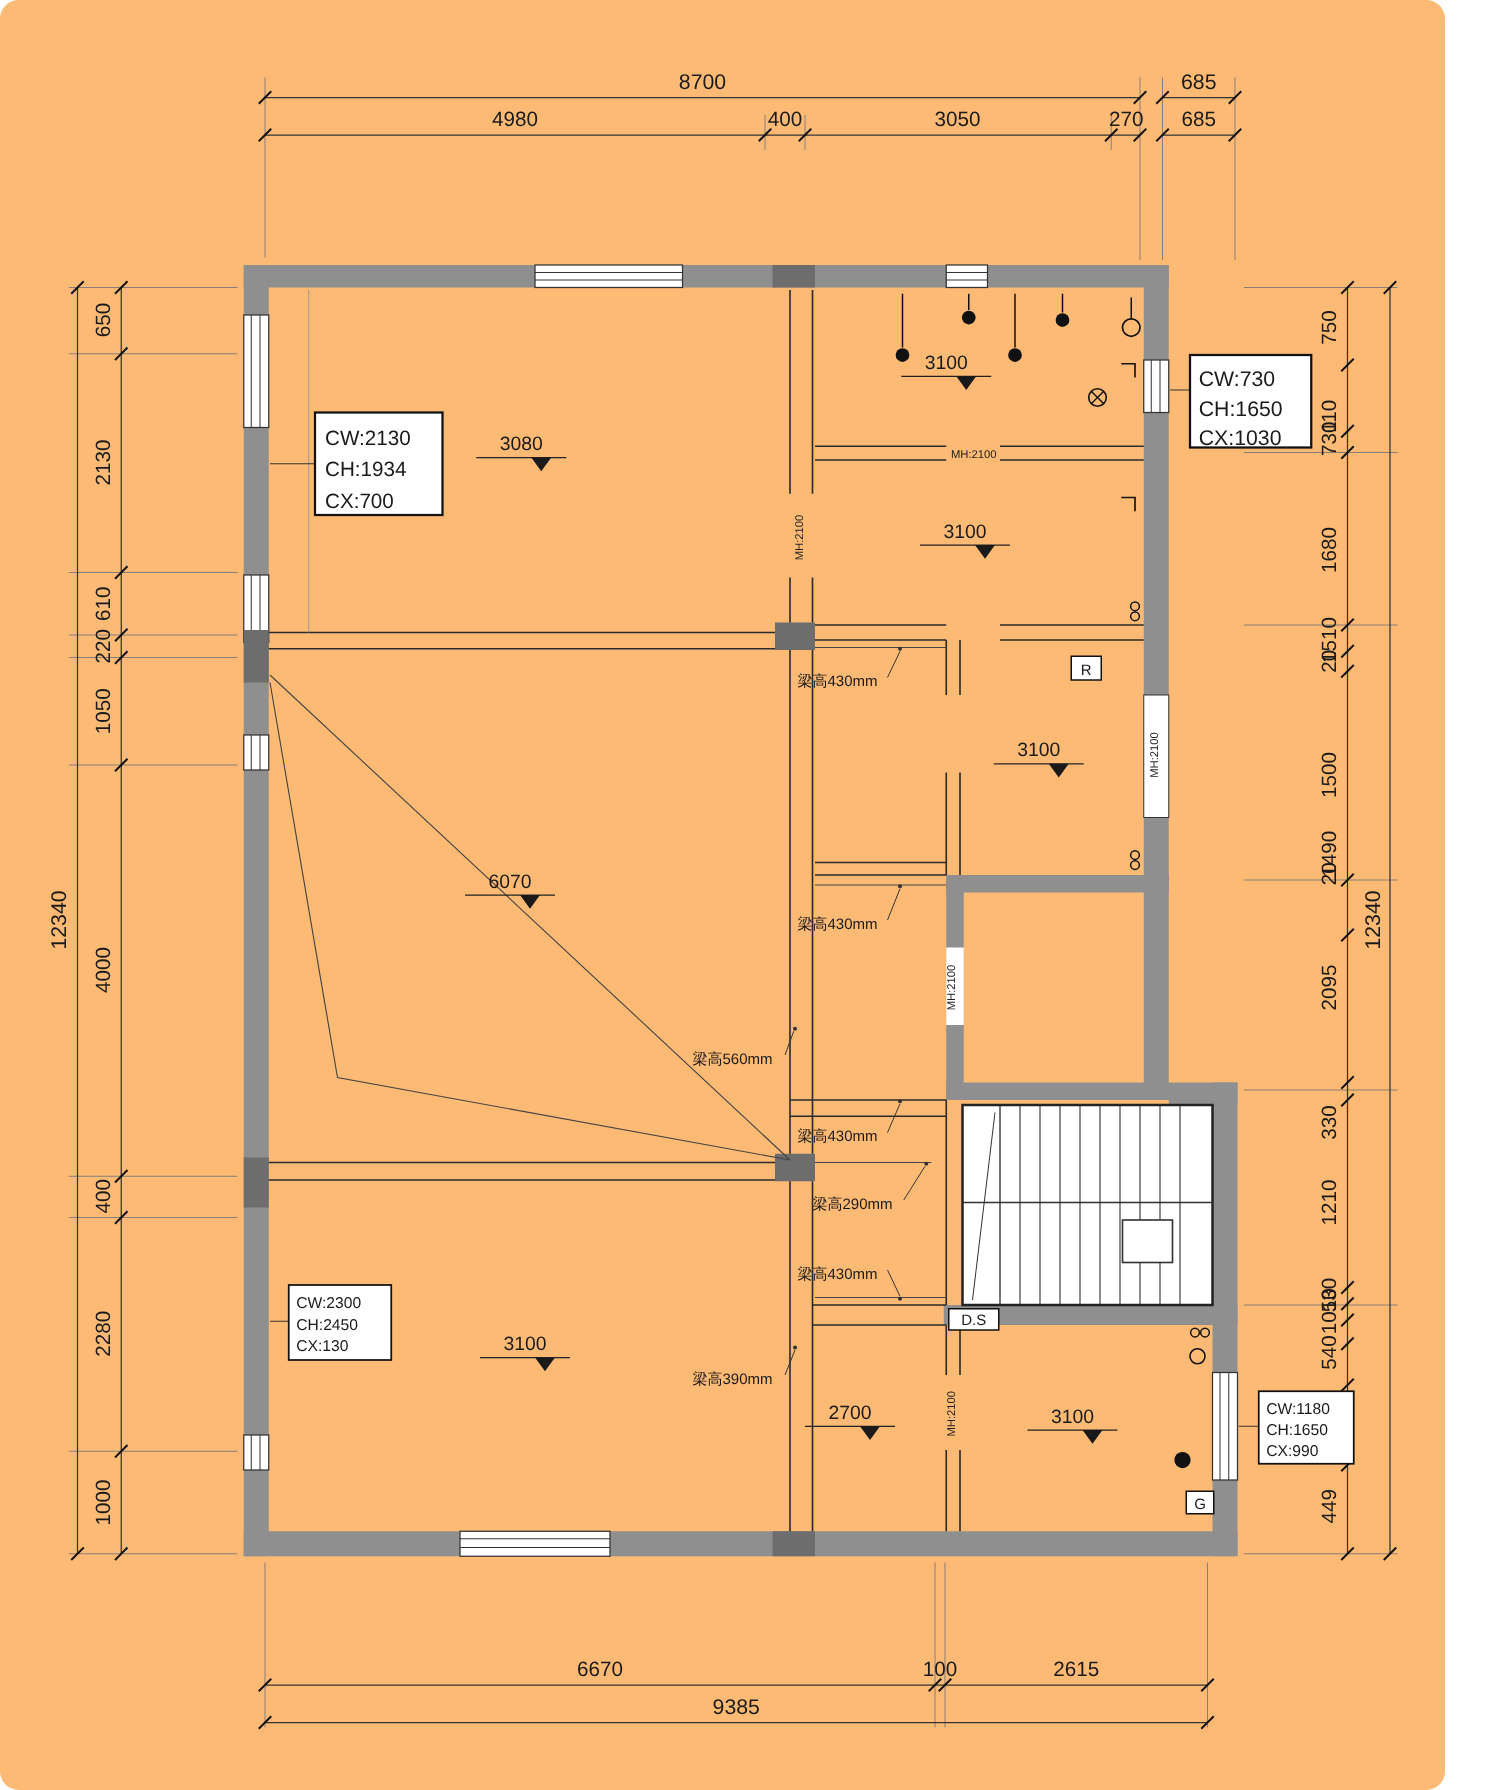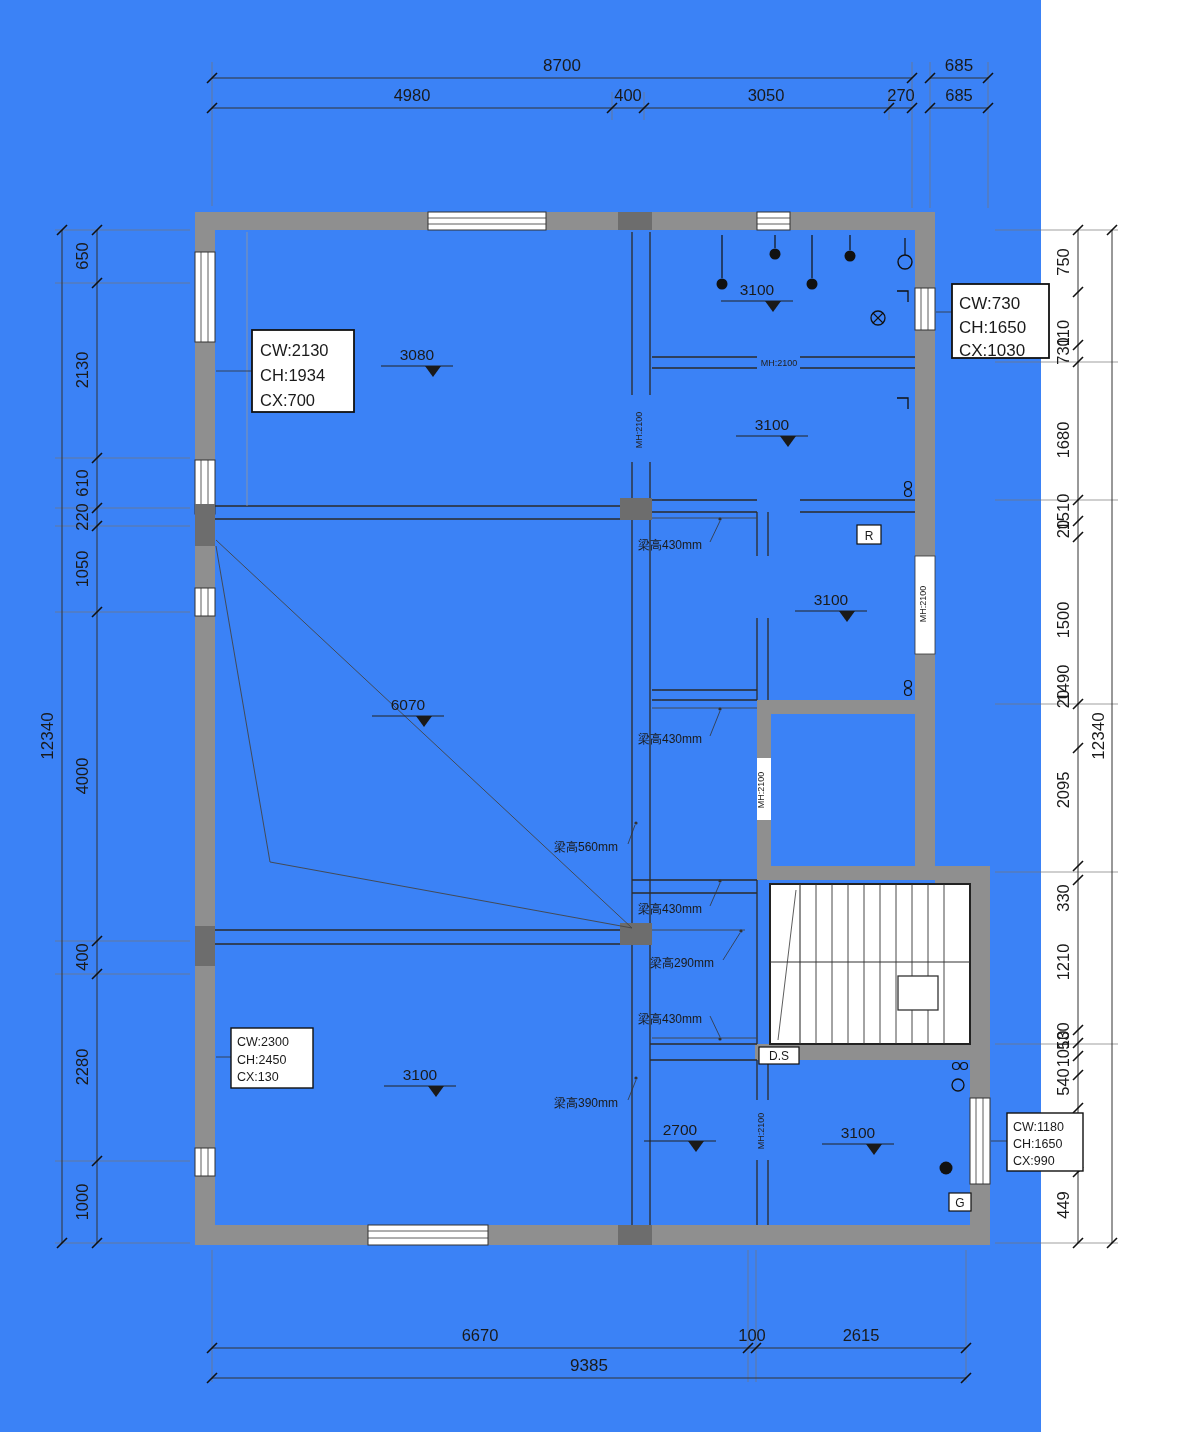--- a/index.html
+++ b/index.html
@@ -1,16 +1,16 @@
 <!DOCTYPE html>
 <html><head>
 <meta charset="utf-8">
 <style>
   html,body{margin:0;padding:0;background:#ffffff;}
-  .page{width:1041px;height:1432px;position:relative;background:#3b82f6;font-family:"Liberation Sans",sans-serif;}
+  .page{width:1156px;height:1432px;position:relative;background:#fdba74;font-family:"Liberation Sans",sans-serif;border-radius:15px;}
   svg text{fill:#1a1a1a;font-family:"Liberation Sans",sans-serif;}
   .dimline{stroke:#333;stroke-width:1;fill:none;}
   .extline{stroke:#777;stroke-width:0.7;fill:none;}
   .thinwall{stroke:#2b2b2b;stroke-width:1.3;fill:none;}
   .beamline{stroke:#444;stroke-width:0.9;fill:none;}
   .leader{stroke:#333;stroke-width:0.8;fill:none;}
   .dimtxt{font-size:16.5px;}
   .bigtxt{font-size:17px;}
   .cjk{font-size:12px;}
   .mh{font-size:9px;fill:#222;}

